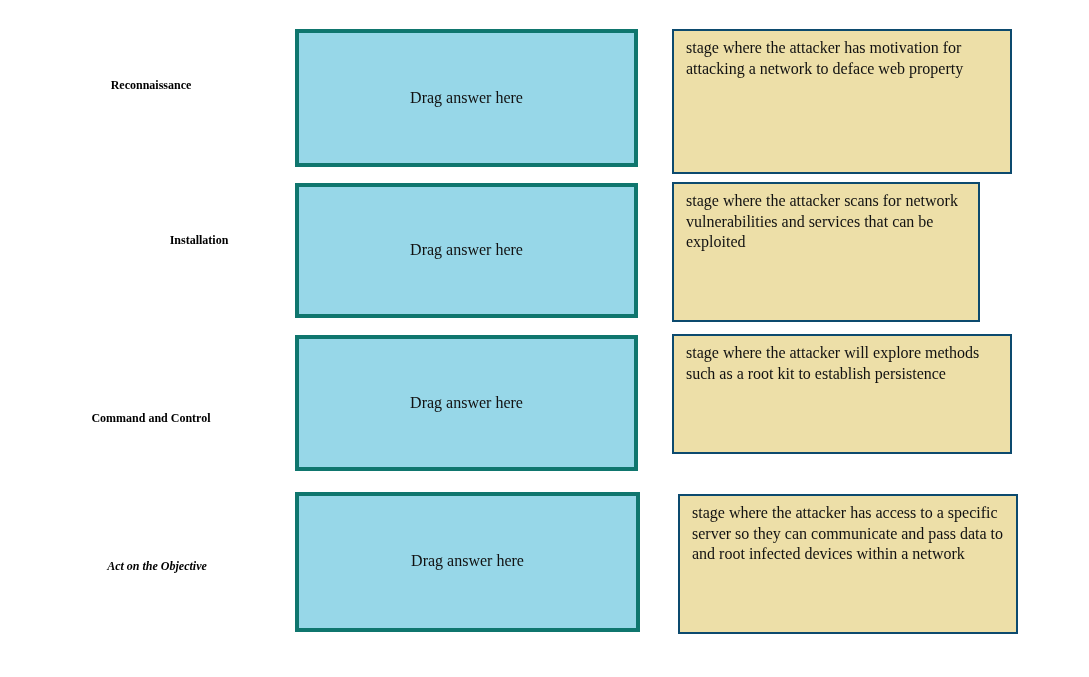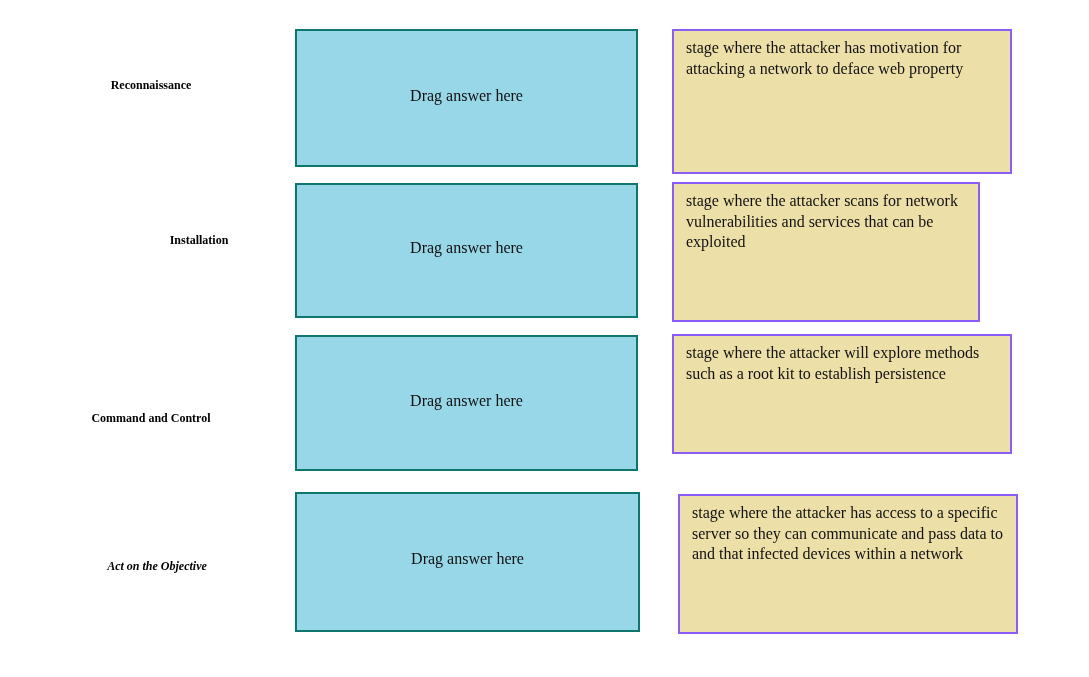--- a/index.html
+++ b/index.html
@@ -38,38 +38,38 @@
     font-size: 12px;
     line-height: 1.15;
     color: #000000;
     white-space: nowrap;
   }
 
   
   .drop-zone {
     position: absolute;
     background: #97d7e8;
-    border: 2px solid #0f766e;
+    border: 4px solid #0f766e;
     box-sizing: border-box;
   }
   .drop-zone-text {
     position: absolute;
     left: 0;
     width: 100%;
     text-align: center;
     font-size: 16px;
     line-height: 1.2;
     color: #111111;
   }
 
   
   .desc-card {
     position: absolute;
     background: #eddfa8;
-    border: 2px solid #8b5cf6;
+    border: 2px solid #0c4a6e;
     box-sizing: border-box;
   }
   .desc-text {
     position: absolute;
     left: 12px;
     right: 10px;
     top: 7px;
     font-size: 16px;
     line-height: 1.29;
     color: #111111;
@@ -118,17 +118,17 @@
   </div>
 
   <div class="row">
     <div class="stage-label" style="left:46px; top:560px; width:222px;font-style:italic;">Act on the Objective</div>
 
     <div class="drop-zone" style="left:295px; top:492px; width:345px; height:140px;">
       <div class="drop-zone-text" style="top:55px;">Drag answer here</div>
     </div>
 
     <div class="desc-card" style="left:678px; top:494px; width:340px; height:140px;">
-      <div class="desc-text">stage where the attacker has access to a specific server so they can communicate and pass data to and that infected devices within a network</div>
+      <div class="desc-text">stage where the attacker has access to a specific server so they can communicate and pass data to and root infected devices within a network</div>
     </div>
   </div>
 
 </div>
 
 </body></html>

